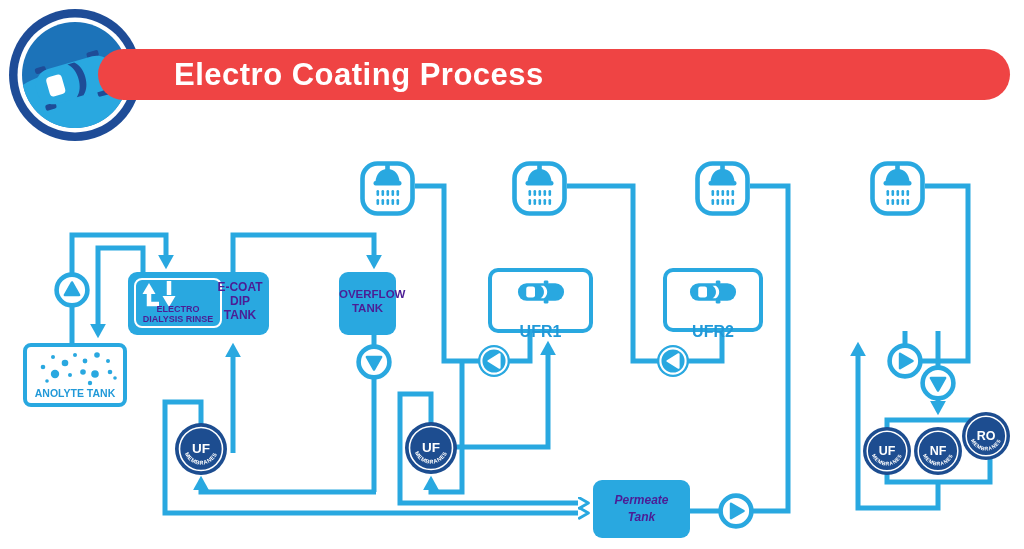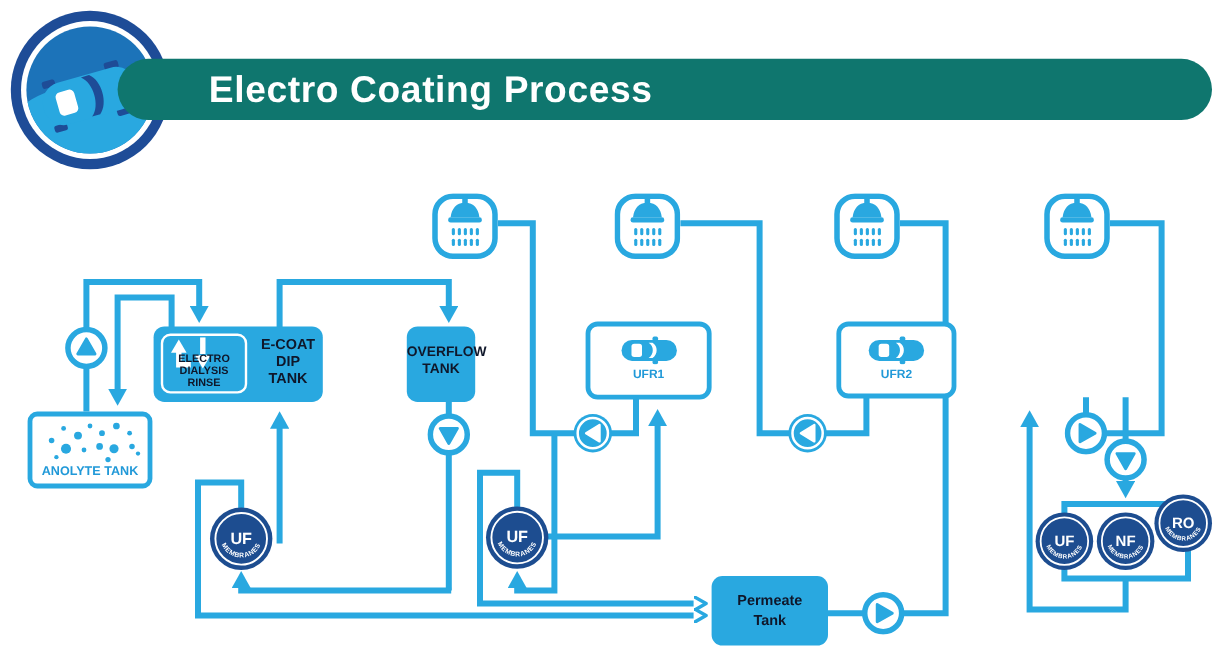--- a/index.html
+++ b/index.html
@@ -2,41 +2,41 @@
 <html><head>
 <meta charset="utf-8">
 <style>
   html,body{margin:0;padding:0;background:#fff;}
   .stage{position:relative;width:1024px;height:549px;background:#fff;overflow:hidden;
          font-family:"Liberation Sans","DejaVu Sans",sans-serif;}
   .abs{position:absolute;}
   svg{display:block;}
 
   
-  .banner{position:absolute;left:98px;top:49px;width:912px;height:51px;background:#0f766e;
+  .banner{position:absolute;left:98px;top:49px;width:912px;height:51px;background:#ef4444;
           border-radius:26px;}
   .banner .title{color:#fff;font-weight:bold;font-size:31px;letter-spacing:.5px;
           line-height:51px;padding-left:76px;white-space:nowrap;}
   .logo{position:absolute;left:8px;top:8px;width:134px;height:134px;}
 
   
   .boxw{position:absolute;background:#fff;border:4px solid #29a8e0;border-radius:10px;box-sizing:border-box;}
   .boxb{position:absolute;background:#29a8e0;border-radius:9px;box-sizing:border-box;color:#fff;}
   .lbl-blue{color:#2199d8;font-weight:bold;text-align:center;margin-top:20px;}
-  .lbl-white{color:#0f172a;font-weight:bold;text-align:center;}
+  .lbl-white{color:#4c1d95;font-weight:bold;text-align:center;}
 
   .anolyte-label{position:absolute;left:0;right:0;bottom:4px;font-size:10.5px;}
   .ecoat-label{position:absolute;left:86px;top:9px;width:52px;font-size:12px;line-height:1.15;}
-  .dialysis{position:absolute;left:6px;top:6px;width:72px;height:50px;border:2.5px solid #fff;
+  .dialysis{position:absolute;left:6px;top:6px;width:88px;height:50px;border:2.5px solid #fff;
             border-radius:8px;box-sizing:border-box;}
   .dialysis-label{position:absolute;left:0;right:0;bottom:2px;font-size:9px;line-height:1.12;}
   .overflow-label{padding-top:15px;font-size:11.5px;line-height:1.25;}
   .carbox .car{margin:8px auto 0 auto;}
-  .carbox .name{margin-top:3px;font-size:10px;}
-  .permeate-label{padding-top:12px;font-size:12px;line-height:1.45;}
+  .carbox .name{margin-top:19px;font-size:16px;}
+  .permeate-label{padding-top:12px;font-size:12px;font-style:italic;line-height:1.45;}
 
   .mem-code{font-size:13.5px;font-weight:bold;fill:#fff;text-anchor:middle;}
   .mem-code.sm{font-size:12.5px;}
   .mem-sub{font-size:5.6px;font-weight:bold;fill:#fff;letter-spacing:.5px;text-anchor:middle;}
   .mem-sub.sm{font-size:5.2px;}
   .membrane{position:absolute;}
   .pump{position:absolute;}
   .shower{position:absolute;}
 </style>
 </head>
@@ -201,21 +201,21 @@
     </div>
   </div>
 
   <div class="boxw carbox" style="left:488px;top:268px;width:105px;height:65px">
     <svg class="car" width="52" height="24" viewBox="0 0 56 26">
         <use href="#car-icon"></use>
       </svg>
     <div class="name lbl-blue">UFR1</div>
   </div>
 
-  <div class="boxw carbox" style="left:697px;top:268px;width:100px;height:64px">
+  <div class="boxw carbox" style="left:663px;top:268px;width:100px;height:64px">
     <svg class="car" width="52" height="24" viewBox="0 0 56 26">
         <use href="#car-icon"></use>
       </svg>
     <div class="name lbl-blue">UFR2</div>
   </div>
 
 
   <div class="boxb" style="left:593px;top:480px;width:97px;height:58px">
     <div class="permeate-label lbl-white">
       <div>Permeate</div>

